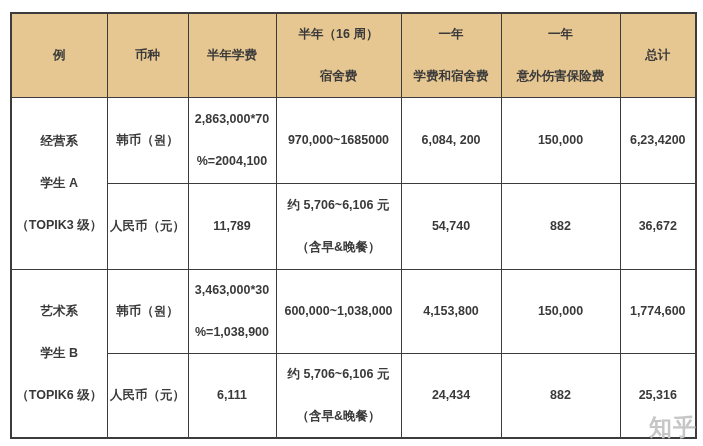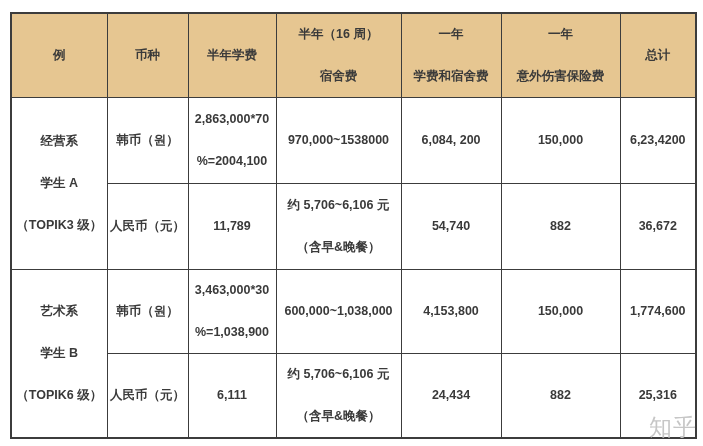--- a/index.html
+++ b/index.html
@@ -48,21 +48,21 @@
     justify-content: center;
     gap: 28px;
   }
   .ln { line-height: 14px; white-space: nowrap; }
   .watermark {
     position: absolute;
     right: 6px;
     bottom: 3px;
     display: flex;
     font-size: 23px;
-    font-weight: 400;
+    font-weight: 700;
     color: var(--watermark, #c6c6c6);
     letter-spacing: 1px;
     pointer-events: none;
   }
 </style>
 </head>
 <body>
 
 <div class="canvas">
 
@@ -134,21 +134,21 @@
             </div>
         </td>
         <td>
           <div class="cell">
             <div class="ln">2,863,000*70</div>
             <div class="ln">%=2004,100</div>
           </div>
         </td>
         <td>
           <div class="cell">
-              <div class="ln">970,000~1538000</div>
+              <div class="ln">970,000~1685000</div>
             </div>
         </td>
         <td>
           <div class="cell">
               <div class="ln">6,084, 200</div>
             </div>
         </td>
         <td>
           <div class="cell">
               <div class="ln">150,000</div>

